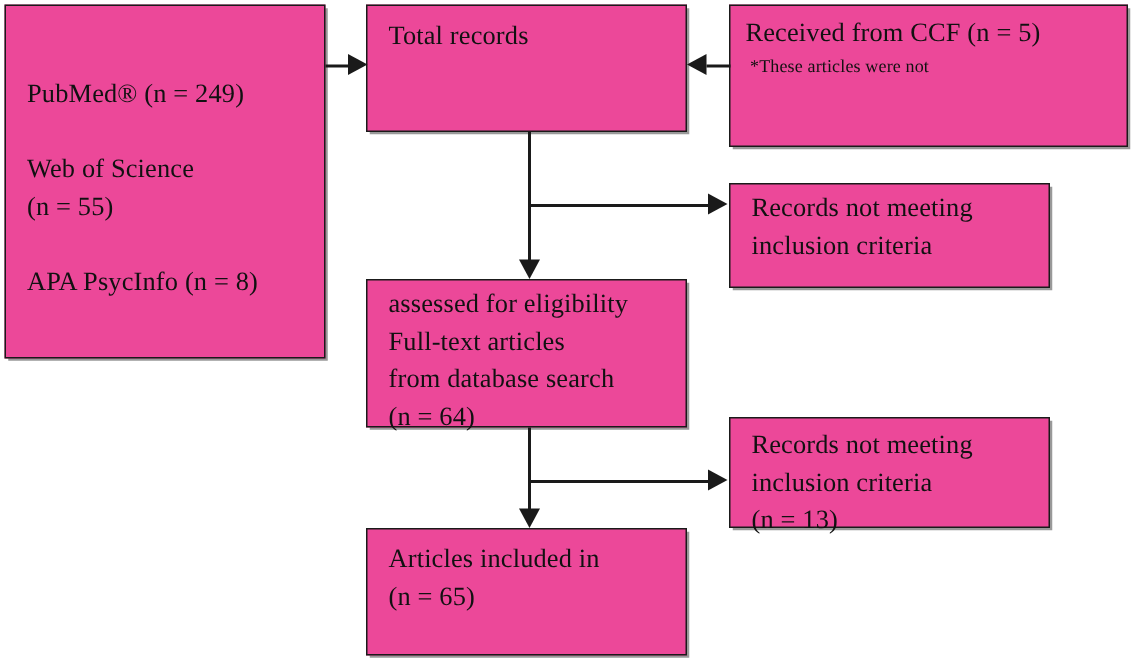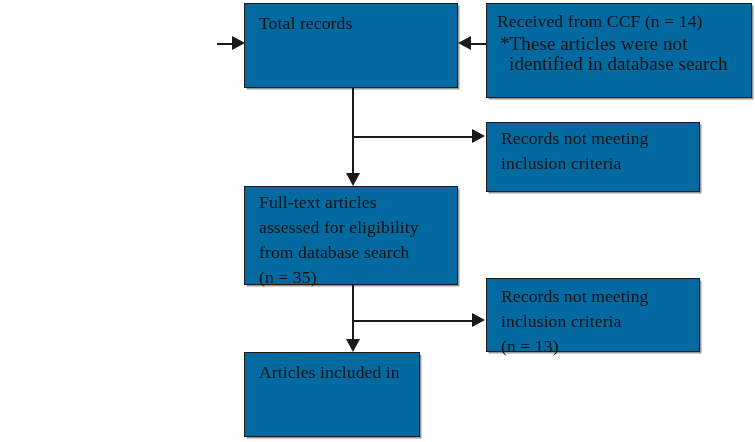--- a/index.html
+++ b/index.html
@@ -13,21 +13,21 @@
     height: 442px;
     background: #ffffff;
     font-family: "Liberation Serif", "DejaVu Serif", serif;
     color: #111111;
     overflow: hidden;
   }
   .box {
     position: absolute;
     box-sizing: border-box;
     border: 1.6px solid #1a1a1a;
-    background: #0369a1;
+    background: #ec4899;
     box-shadow: 2px 2px 0 -0.5px rgba(70,70,70,0.55);
   }
   .box-text {
     position: absolute;
     left: 14px;
     right: 8px;
     font-size: 17.6px;
     line-height: 25px;
     letter-spacing: 0.1px;
   }
@@ -59,76 +59,84 @@
     border-right: 13px solid #1a1a1a;
   }
   .arrow.down {
     border-left: 7px solid transparent;
     border-right: 7px solid transparent;
     border-top: 13px solid #1a1a1a;
   }
   .para { margin: 0; }
   .gap { height: 25px; }
   .footnote {
-    font-size: 19px;
+    font-size: 12px;
     line-height: 20px;
     padding-left: 6px;
     text-indent: -3px;
   }
   .footnote .cont { padding-left: 9px; display: block; }
 </style>
 </head>
 <body>
 
 <div id="canvas">
 
+  <div class="box" style="left:3px; top:3px; width:214px; height:236px;">
+    <div class="box-text" style="top:46px;">
+      <p class="para">PubMed® (n = 249)</p>
+      <div class="gap"></div>
+      <p class="para">Web of Science</p>
+      <p class="para">(n = 55)</p>
+      <div class="gap"></div>
+      <p class="para">APA PsycInfo (n = 8)</p>
+    </div>
+  </div>
 
   <div class="box" style="left:244px; top:3px; width:214px; height:85px;">
     <div class="box-text" style="top:7px;">
       <p class="para">Total records</p>
     </div>
   </div>
 
   <div class="box" style="left:486px; top:3px; width:266px; height:95px;">
     <div class="box-text" style="top:5px; left:10px; right:4px;">
-      <p class="para">Received from CCF (n = 14)</p>
+      <p class="para">Received from CCF (n = 5)</p>
       <p class="para footnote">*These articles were not</p>
-      <p class="para footnote">
-          <span class="cont">identified in database search</span>
-        </p>
     </div>
   </div>
 
   <div class="box" style="left:486px; top:122px; width:214px; height:70px;">
     <div class="box-text" style="top:3px;">
       <p class="para">Records not meeting</p>
       <p class="para">inclusion criteria</p>
     </div>
   </div>
 
   <div class="box" style="left:244px; top:186px; width:214px; height:99px;">
     <div class="box-text" style="top:3px;">
+      <p class="para">assessed for eligibility</p>
       <p class="para">Full-text articles</p>
-      <p class="para">assessed for eligibility</p>
       <p class="para">from database search</p>
-      <p class="para">(n = 35)</p>
+      <p class="para">(n = 64)</p>
     </div>
   </div>
 
   <div class="box" style="left:486px; top:278px; width:214px; height:74px;">
     <div class="box-text" style="top:5px;">
       <p class="para">Records not meeting</p>
       <p class="para">inclusion criteria</p>
       <p class="para">(n = 13)</p>
     </div>
   </div>
 
-  <div class="box" style="left:244px; top:352px; width:176px; height:85px;">
+  <div class="box" style="left:244px; top:352px; width:214px; height:85px;">
     <div class="box-text" style="top:7px;">
       <p class="para">Articles included in</p>
+      <p class="para">(n = 65)</p>
     </div>
   </div>
 
   <div class="line h" style="left:217px; top:43px; width:17px;"></div>
   <div class="arrow right" style="left:232px; top:36px;"></div>
 
   <div class="line h" style="left:471px; top:43px; width:16px;"></div>
   <div class="arrow left" style="left:458px; top:36px;"></div>
 
   <div class="line v" style="left:352px; top:88px; height:87px;"></div>

